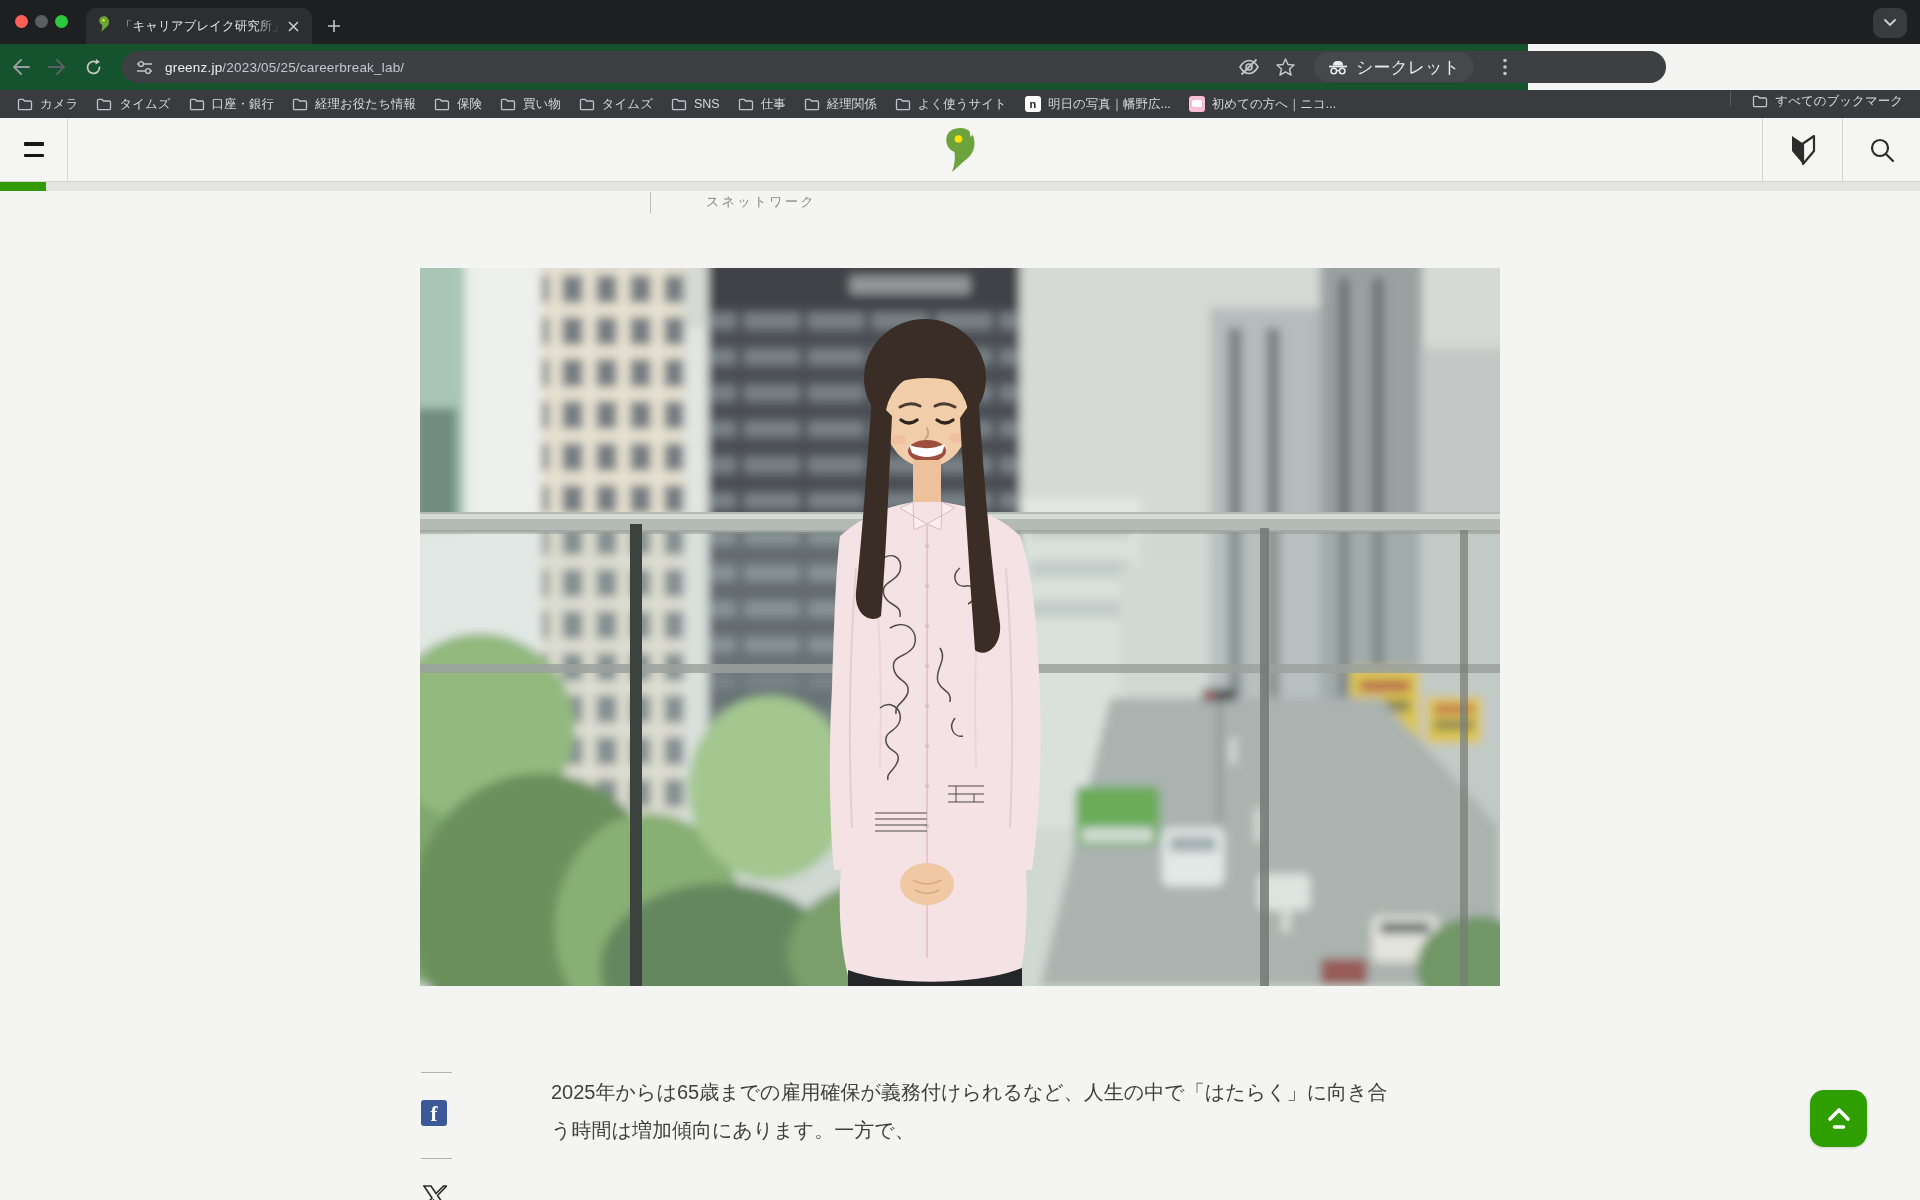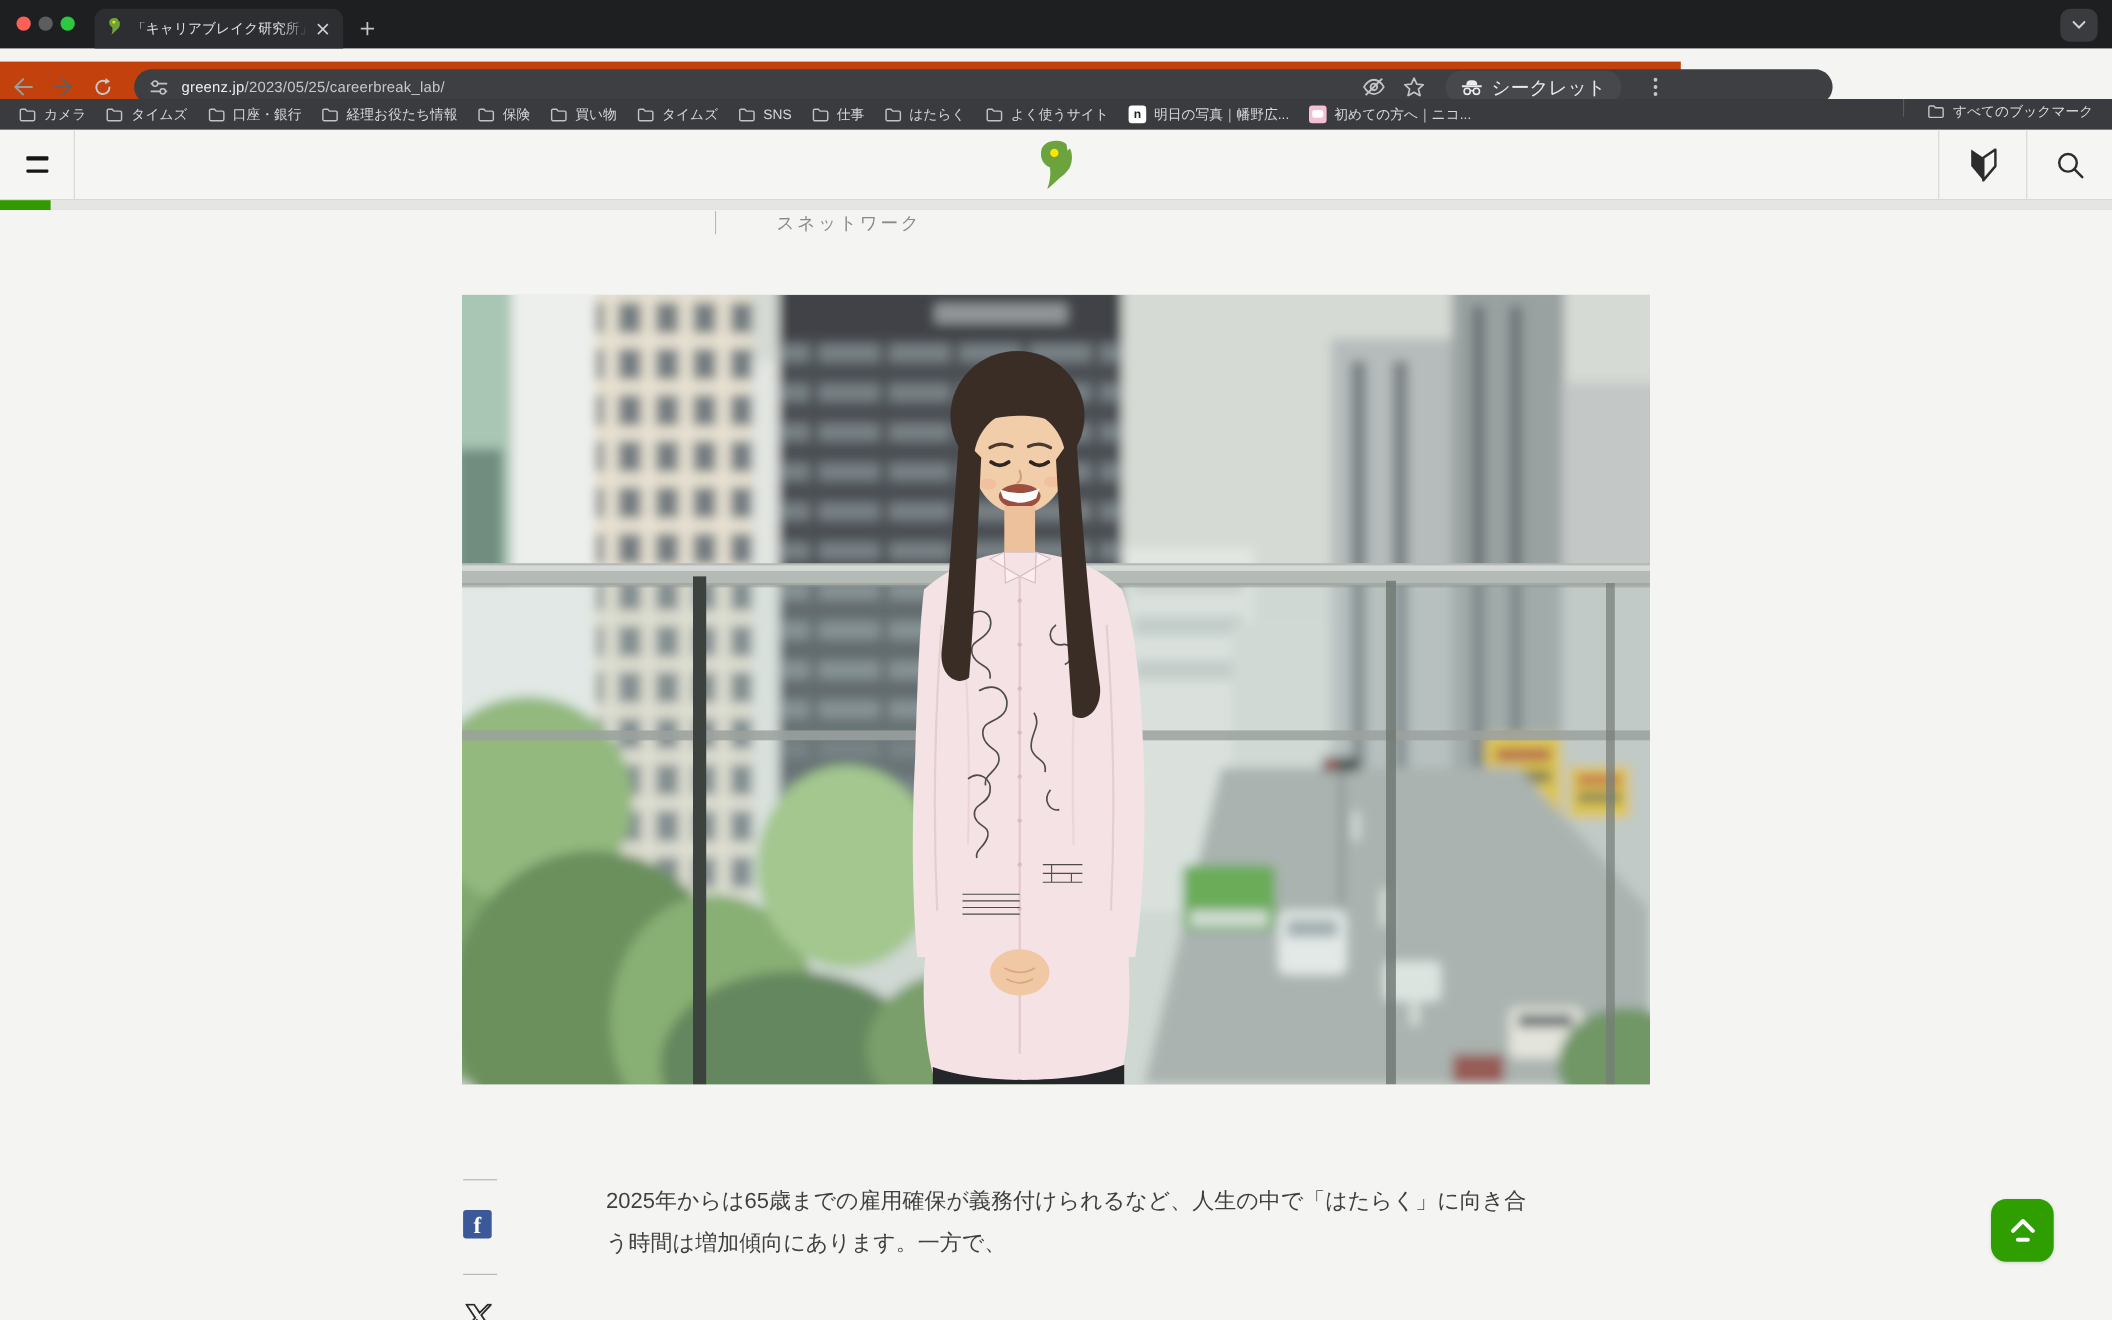--- a/index.html
+++ b/index.html
@@ -14,21 +14,21 @@
   .t-max{left:55px;background:#2bc840;}
   .tab{position:absolute;left:86px;top:8px;width:226px;height:36px;background:#2d2e31;
     border-radius:10px 10px 0 0;display:flex;align-items:center;padding:0 10px;box-sizing:border-box;}
   .tab-title{flex:1;margin-left:8px;font-size:12.5px;color:#dfe1e3;white-space:nowrap;overflow:hidden;
     -webkit-mask-image:linear-gradient(90deg,#000 82%,transparent);mask-image:linear-gradient(90deg,#000 82%,transparent);}
   .tab-close{width:18px;height:18px;display:flex;align-items:center;justify-content:center;border-radius:4px;}
   .newtab{position:absolute;left:322px;top:14px;width:24px;height:24px;display:flex;align-items:center;justify-content:center;}
   .tabsearch{position:absolute;right:13px;top:8px;width:34px;height:30px;background:#3a3b3f;border-radius:9px;
     display:flex;align-items:center;justify-content:center;}
 
-  .toolbar{position:absolute;left:0;top:56px;width:1528px;height:46px;background:#c2410c;
+  .toolbar{position:absolute;left:0;top:44px;width:1528px;height:46px;background:#14532d;
     display:flex;align-items:center;}
   .navbtn{width:30px;height:30px;display:flex;align-items:center;justify-content:center;margin-left:6px;}
   .urlpill{position:absolute;left:122px;top:7px;width:1544px;height:32px;background:#3e3f43;border-radius:16px;
     display:flex;align-items:center;padding:0 14px;box-sizing:border-box;}
   .urltext{margin-left:12px;font-size:13.5px;letter-spacing:.2px;}
   .url-domain{color:#eceef0;}
   .url-path{color:#c4c7cb;}
   .tb-right{position:absolute;right:0;top:0;height:46px;display:flex;align-items:center;}
   .incog{height:30px;background:#47484c;border-radius:15px;display:flex;align-items:center;
     padding:0 14px;margin:0 10px 0 14px;}
@@ -57,21 +57,21 @@
     display:flex;align-items:center;justify-content:center;}
   .searchcell{position:absolute;left:1842px;top:0;width:78px;height:63px;border-left:1px solid #d6d6d4;
     display:flex;align-items:center;justify-content:center;}
 
   .progress{position:absolute;left:0;top:182px;width:1920px;height:9px;background:#e4e4e2;}
   .progress-fill{position:absolute;left:0;top:0;height:9px;background:#339900;}
 
   
   .content{position:absolute;left:0;top:191px;width:1920px;height:1009px;overflow:hidden;background:#f4f4f2;}
   .frag-line{position:absolute;left:650px;top:1px;width:1px;height:21px;background:#b9b9b7;}
-  .frag-text{position:absolute;left:706px;top:2px;font-size:16px;letter-spacing:2.5px;color:#8a8a8a;font-family:Liberation Mono, monospace;}
+  .frag-text{position:absolute;left:706px;top:2px;font-size:13px;letter-spacing:2.5px;color:#8a8a8a;font-family:Liberation Mono, monospace;}
 
   .photo{position:absolute;left:420px;top:77px;width:1080px;height:718px;overflow:hidden;background:#d5dad4;}
 
   .share-rail{position:absolute;left:420px;top:0;width:40px;}
   .share-hr{position:absolute;left:1px;width:31px;height:1px;background:#b3b3b1;}
   .fb-btn{position:absolute;left:1px;width:26px;height:26px;background:#3b5998;border-radius:3px;
     display:flex;align-items:flex-end;justify-content:center;overflow:hidden;}
   .fb-f{color:#fff;font-size:21px;font-weight:bold;font-family:"Liberation Serif",serif;line-height:23px;}
   .x-btn{position:absolute;left:1px;width:28px;height:28px;display:flex;align-items:center;justify-content:center;}
 
@@ -232,21 +232,21 @@
     <div class="bm">
       <svg width="16" height="13" viewBox="0 0 16 13">
           <path d="M1.5 2.5 C1.5 1.8 2 1.3 2.7 1.3 H6 L7.5 3 H13.3 C14 3 14.5 3.5 14.5 4.2 V10.5 C14.5 11.2 14 11.7 13.3 11.7 H2.7 C2 11.7 1.5 11.2 1.5 10.5 Z" stroke="#c0c3c7" stroke-width="1.3" fill="none"></path>
         </svg>
       <span>仕事</span>
     </div>
     <div class="bm">
       <svg width="16" height="13" viewBox="0 0 16 13">
           <path d="M1.5 2.5 C1.5 1.8 2 1.3 2.7 1.3 H6 L7.5 3 H13.3 C14 3 14.5 3.5 14.5 4.2 V10.5 C14.5 11.2 14 11.7 13.3 11.7 H2.7 C2 11.7 1.5 11.2 1.5 10.5 Z" stroke="#c0c3c7" stroke-width="1.3" fill="none"></path>
         </svg>
-      <span>はたらく</span>
+      <span>経理関係</span>
     </div>
     <div class="bm">
       <svg width="16" height="13" viewBox="0 0 16 13">
           <path d="M1.5 2.5 C1.5 1.8 2 1.3 2.7 1.3 H6 L7.5 3 H13.3 C14 3 14.5 3.5 14.5 4.2 V10.5 C14.5 11.2 14 11.7 13.3 11.7 H2.7 C2 11.7 1.5 11.2 1.5 10.5 Z" stroke="#c0c3c7" stroke-width="1.3" fill="none"></path>
         </svg>
       <span>よく使うサイト</span>
     </div>
     <div class="bm">
       <span class="bm-fav bm-fav-n">n</span>
       <span>明日の写真｜幡野広...</span>

